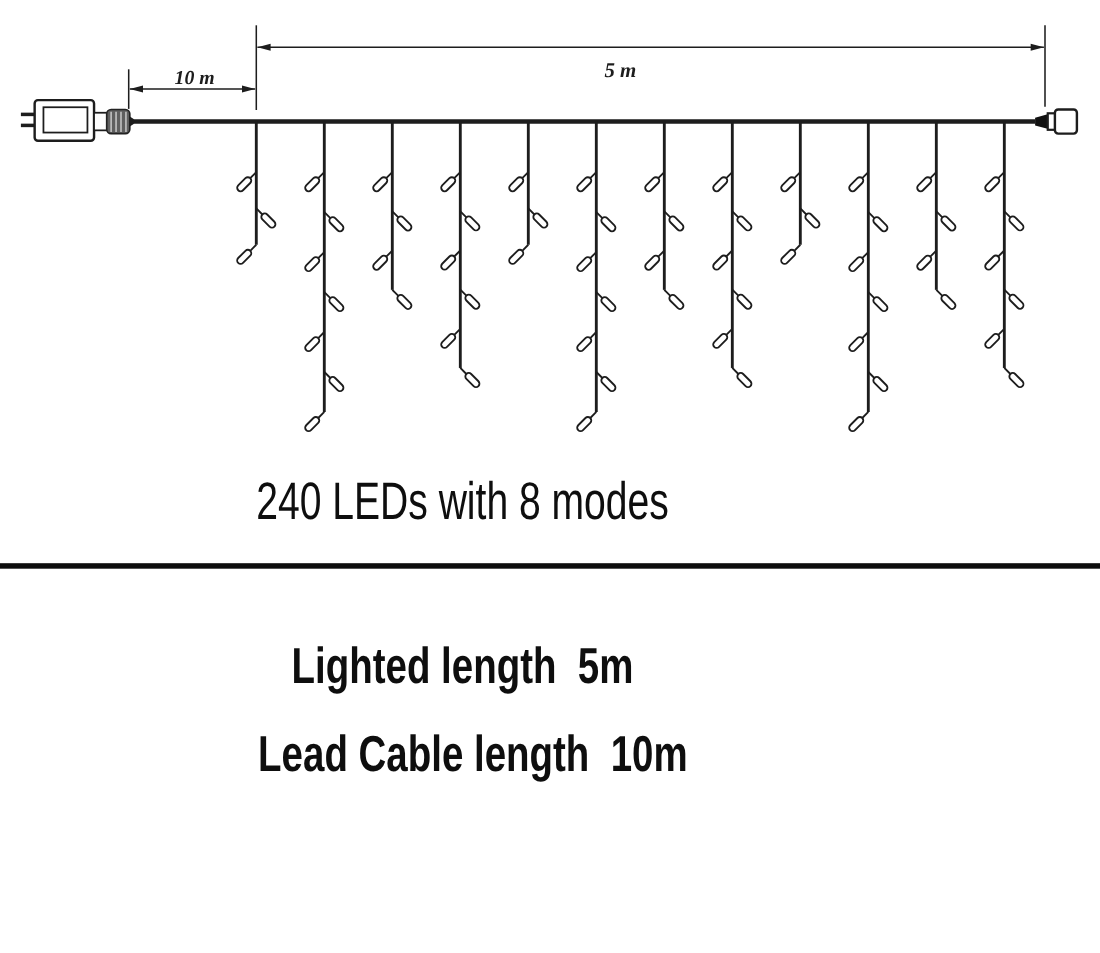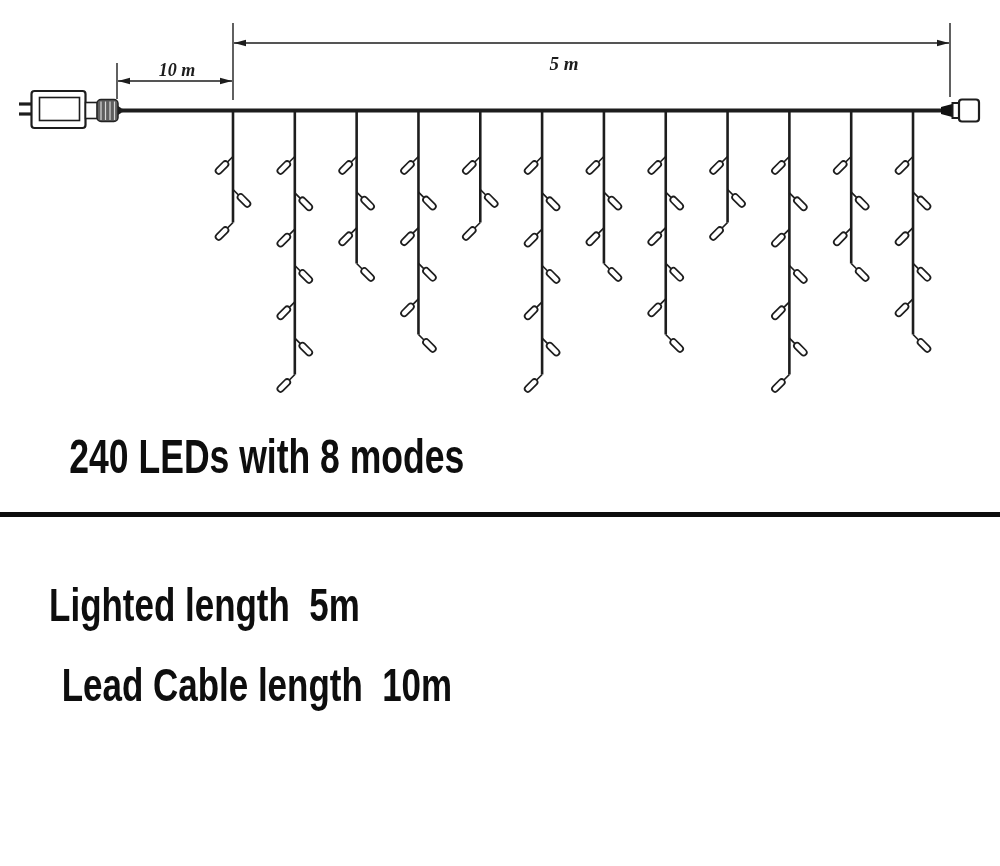--- a/index.html
+++ b/index.html
@@ -2,32 +2,32 @@
 <html><head>
 <meta charset="utf-8">
 <style>
   html,body{margin:0;padding:0;background:#fff;}
   .page{
     position:relative;width:1000px;height:866px;background:#ffffff;
     font-family:"Liberation Sans",sans-serif;overflow:hidden;color:#0e0e0e;
   }
   #diagram{position:absolute;left:0;top:0;}
   .headline{
-    position:absolute;top:433px;left:0;width:840px;text-align:left;
-    font-weight:bold;font-size:48px;line-height:48px;letter-spacing:0;
+    position:absolute;top:433px;left:0;width:840px;text-align:center;
+    font-weight:normal;font-size:48px;line-height:48px;letter-spacing:0;
   }
   .cond{display:inline-block;white-space:pre;transform:scaleX(0.74);transform-origin:50% 50%;}
   .divider{position:absolute;top:512px;left:0;width:1000px;height:5px;background:#0d0d0d;}
   .spec{
-    position:absolute;left:0;width:840px;
+    position:absolute;left:0;width:840px;text-align:center;
     font-weight:bold;font-size:46px;line-height:46px;
   }
   .spec .cond{transform:scaleX(0.76);}
   #spec-0{top:582px;}
-  #spec-1{top:662px;}
+  #spec-1{top:662px;margin-left:10px;}
   #spec-2{top:751px;}
 </style>
 </head>
 <body>
 
 <div class="page">
 
   <svg id="diagram" width="1000" height="430" viewBox="0 0 1000 430">
       <g>
         <line x1="233" y1="23" x2="233" y2="100" stroke="#1d1d1d" stroke-width="1.4"></line>

